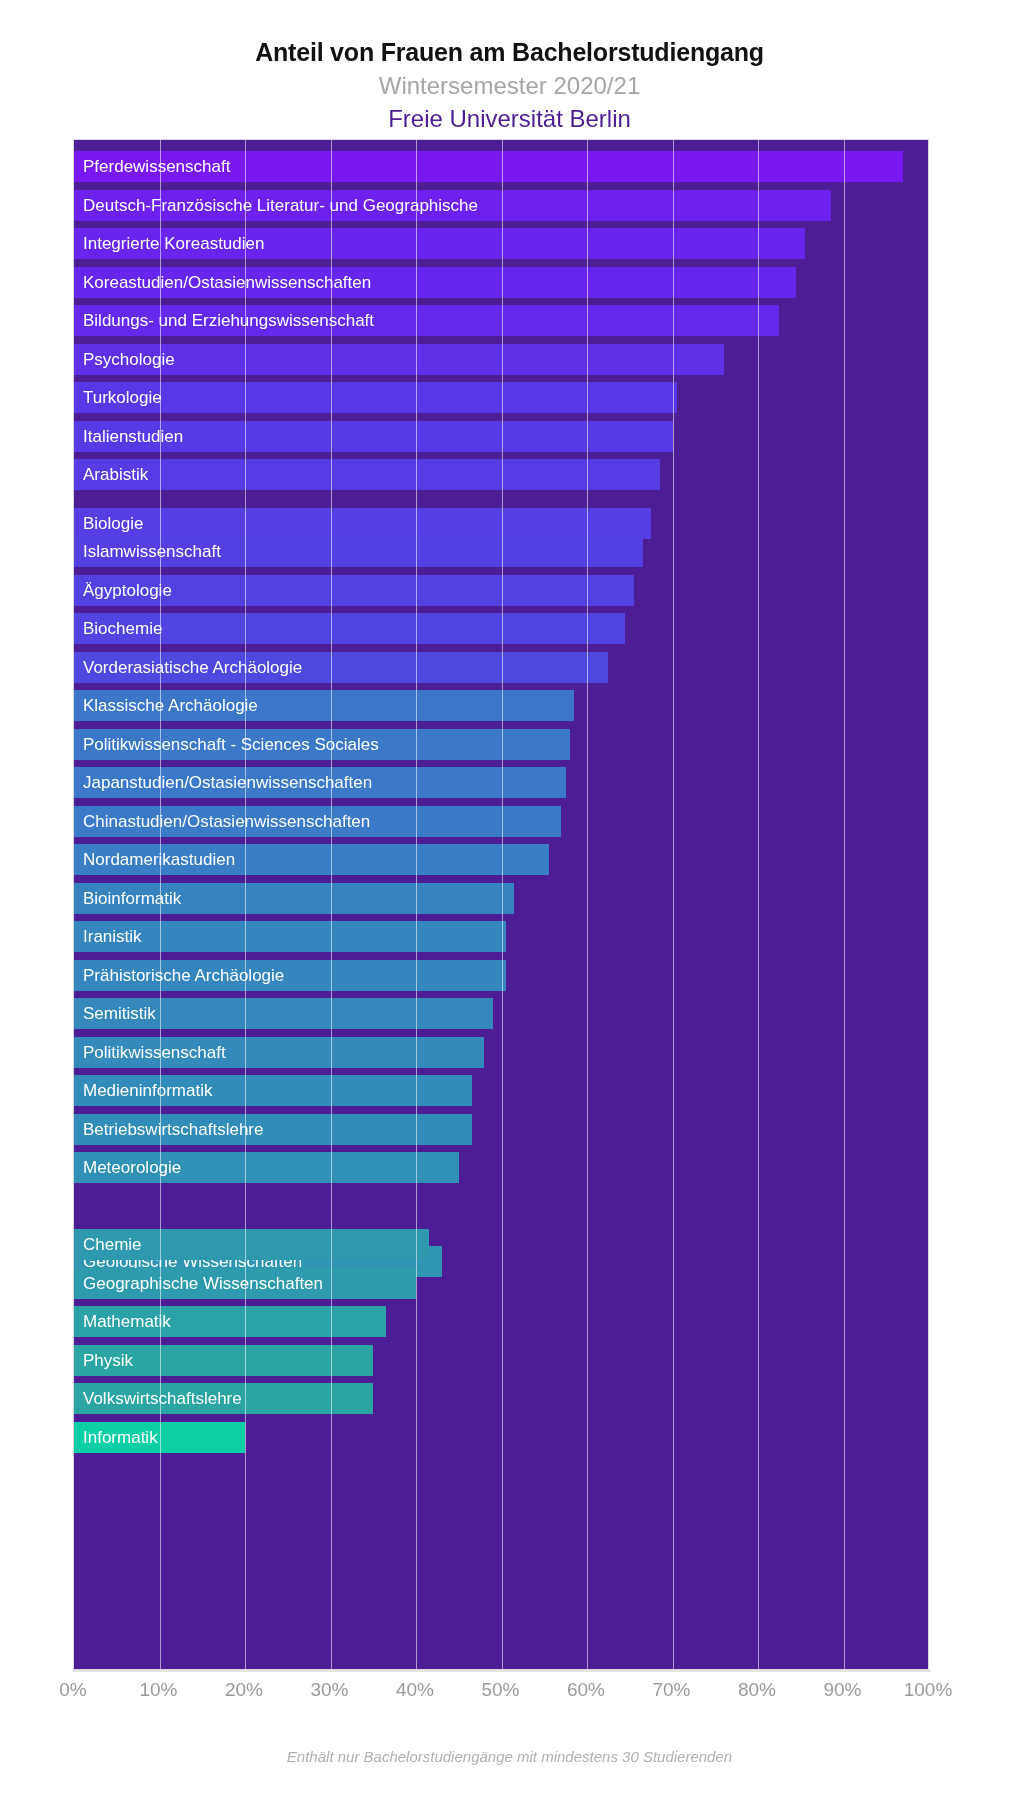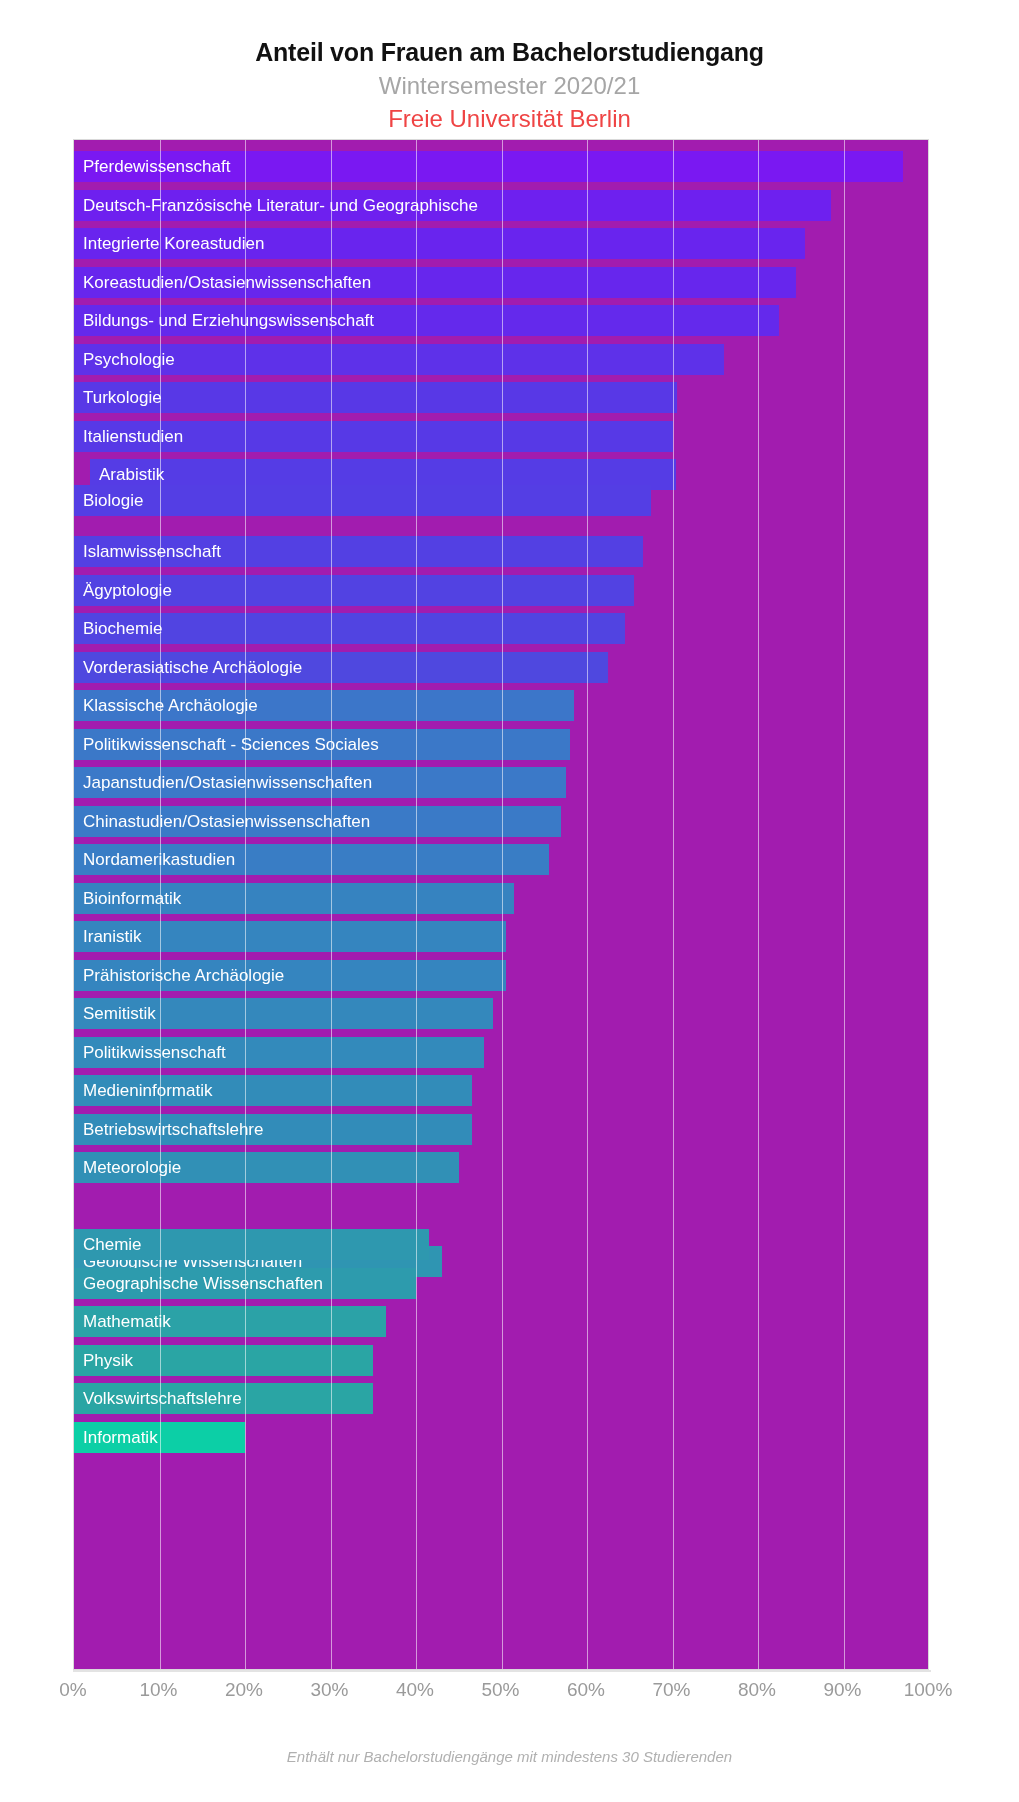--- a/index.html
+++ b/index.html
@@ -13,27 +13,27 @@
   .title{
     position:absolute;top:38px;left:0;width:1019px;text-align:center;
     font-size:25px;font-weight:bold;color:#111111;letter-spacing:-0.2px;
   }
   .subtitle1{
     position:absolute;top:72px;left:0;width:1019px;text-align:center;
     font-size:24px;color:#a6a6a6;font-weight:normal;
   }
   .subtitle2{
     position:absolute;top:105px;left:0;width:1019px;text-align:center;
-    font-size:24px;color:#ef4444;font-weight:normal;
+    font-size:24px;color:#4c1d95;font-weight:normal;
   }
 
   
   .plot-frame{
     position:absolute;left:73px;top:139px;width:856px;height:1531px;
-    border:1px solid #d9d9d9;box-sizing:border-box;background:#a21caf;
+    border:1px solid #d9d9d9;box-sizing:border-box;background:#4c1d95;
   }
   .plot-inner{position:absolute;left:0;top:0;right:0;bottom:0;}
 
   
   .gridline{
     position:absolute;top:0;bottom:0;width:1px;background:#ececec;
   }
 
   .bars{position:absolute;left:0;top:0;right:0;bottom:0;}
   .bar-row{position:absolute;left:0;height:31px;}
@@ -97,25 +97,25 @@
             <div class="bar-label">Psychologie</div>
           </div>
           <div class="bar-row" style="top: 242px; width: 856px;">
             <div class="bar" style="width: 602.775px; background: rgb(88, 56, 230);"></div>
             <div class="bar-label">Turkologie</div>
           </div>
           <div class="bar-row" style="top: 280.5px; width: 856px;">
             <div class="bar" style="width: 598.5px; background: rgb(87, 57, 230);"></div>
             <div class="bar-label">Italienstudien</div>
           </div>
-          <div class="bar-row" style="top: 319px; width: 856px; margin-left: 16px;">
+          <div class="bar-row" style="top: 319px; width: 856px;">
             <div class="bar" style="width: 585.675px; background: rgb(85, 60, 229);"></div>
             <div class="bar-label">Arabistik</div>
           </div>
-          <div class="bar-row" style="top: 345px; width: 856px;">
+          <div class="bar-row" style="top: 368px; width: 856px;">
             <div class="bar" style="width: 577.125px; background: rgb(84, 62, 228);"></div>
             <div class="bar-label">Biologie</div>
           </div>
           <div class="bar-row" style="top: 396px; width: 856px;">
             <div class="bar" style="width: 568.575px; background: rgb(83, 64, 227);"></div>
             <div class="bar-label">Islamwissenschaft</div>
           </div>
           <div class="bar-row" style="top: 434.5px; width: 856px; padding-left: 36px;">
             <div class="bar" style="width: 560.025px; background: rgb(82, 66, 226);"></div>
             <div class="bar-label">Ägyptologie</div>

